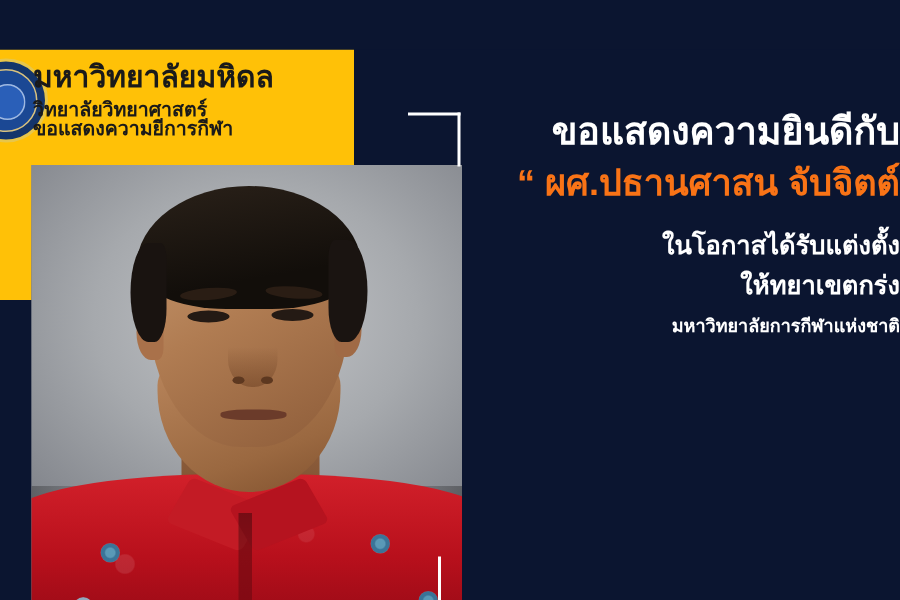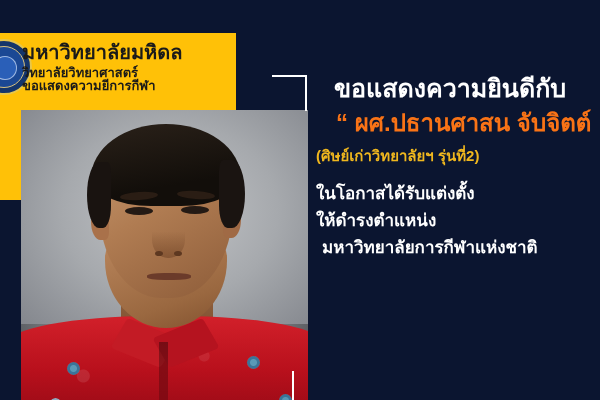--- a/index.html
+++ b/index.html
@@ -342,21 +342,21 @@
     border-right: 2px solid #ffffff;
     box-sizing: border-box;
   }
 
   
   #message {
     position: absolute;
     left: 316px;
     top: 38px;
     width: 284px;
-    text-align: left;
+    text-align: right;
   }
   .msg-line {
     color: #ffffff;
     font-weight: 700;
     white-space: nowrap;
   }
   .line-headline {
     font-size: 25px;
     line-height: 34px;
     margin-left: 18px;
@@ -370,21 +370,21 @@
   .line-batch {
     color: #f0b71e;
     font-size: 15px;
     line-height: 30px;
   }
   .line-body {
     font-size: 17px;
     line-height: 27px;
   }
   .line-body-wide {
-    font-size: 17px;
+    font-size: 12px;
     line-height: 27px;
     margin-left: 6px;
   }
   .spacer-sm { height: 9px; }
 </style>
 </head>
 <body>
 
 <div id="card">
 
@@ -433,20 +433,19 @@
     <div class="nostril-r"></div>
     <div class="mouth"></div>
   </div>
 
   <div id="bracket-top-right"></div>
   <div id="bracket-bottom-left"></div>
 
   <div id="message">
     <div class="msg-line line-headline">ขอแสดงความยินดีกับ</div>
     <div class="msg-line line-name">“ ผศ.ปธานศาสน จับจิตต์</div>
-    <div class="msg-line line-batch">(ศิษย์เก่าวิทยาลัยฯ รุ่นที่2)</div>
     <div class="spacer-sm"></div>
     <div class="msg-line line-body">ในโอกาสได้รับแต่งตั้ง</div>
-    <div class="msg-line line-body">ให้ดำรงตำแหน่ง</div>
+    <div class="msg-line line-body">ให้ทยาเขตกร่ง</div>
     <div class="msg-line line-body-wide">มหาวิทยาลัยการกีฬาแห่งชาติ</div>
   </div>
 
 </div>
 
 </body></html>

